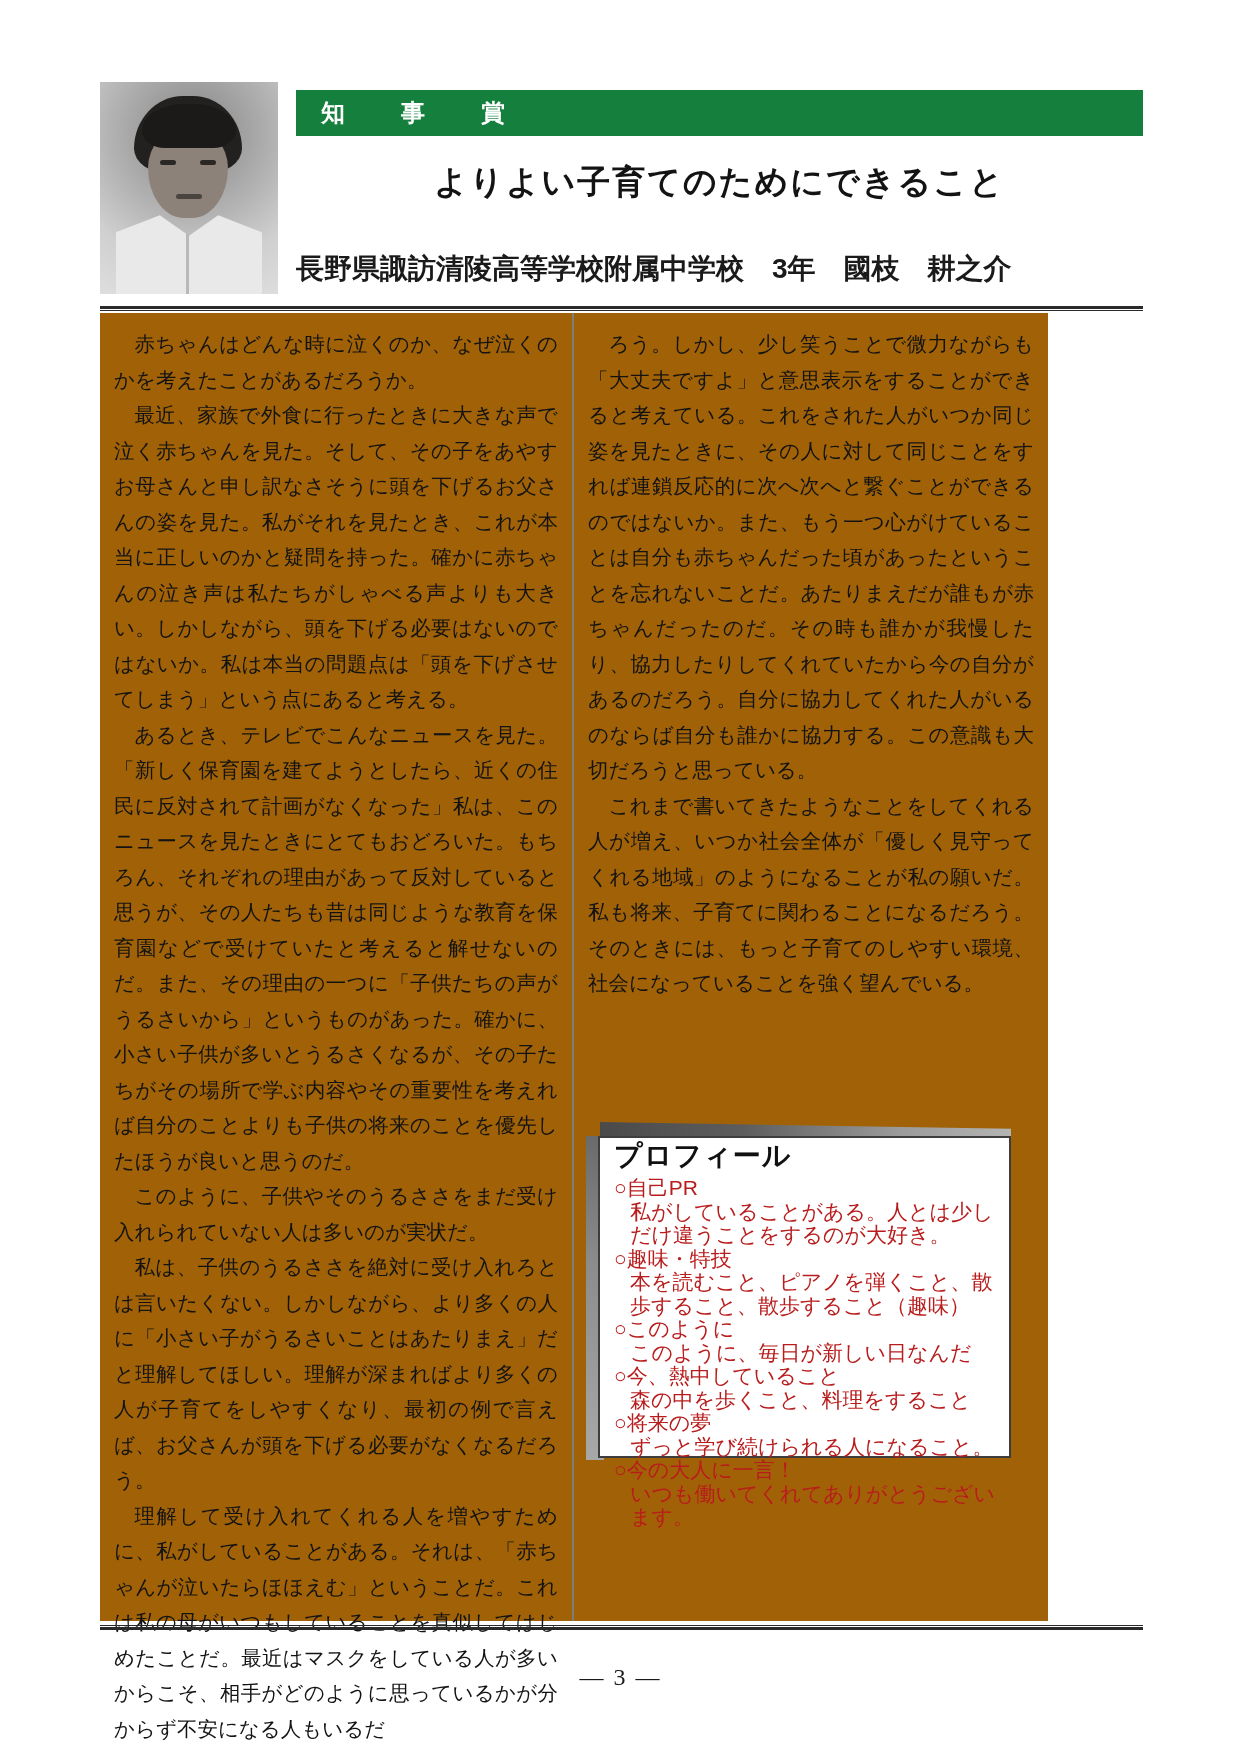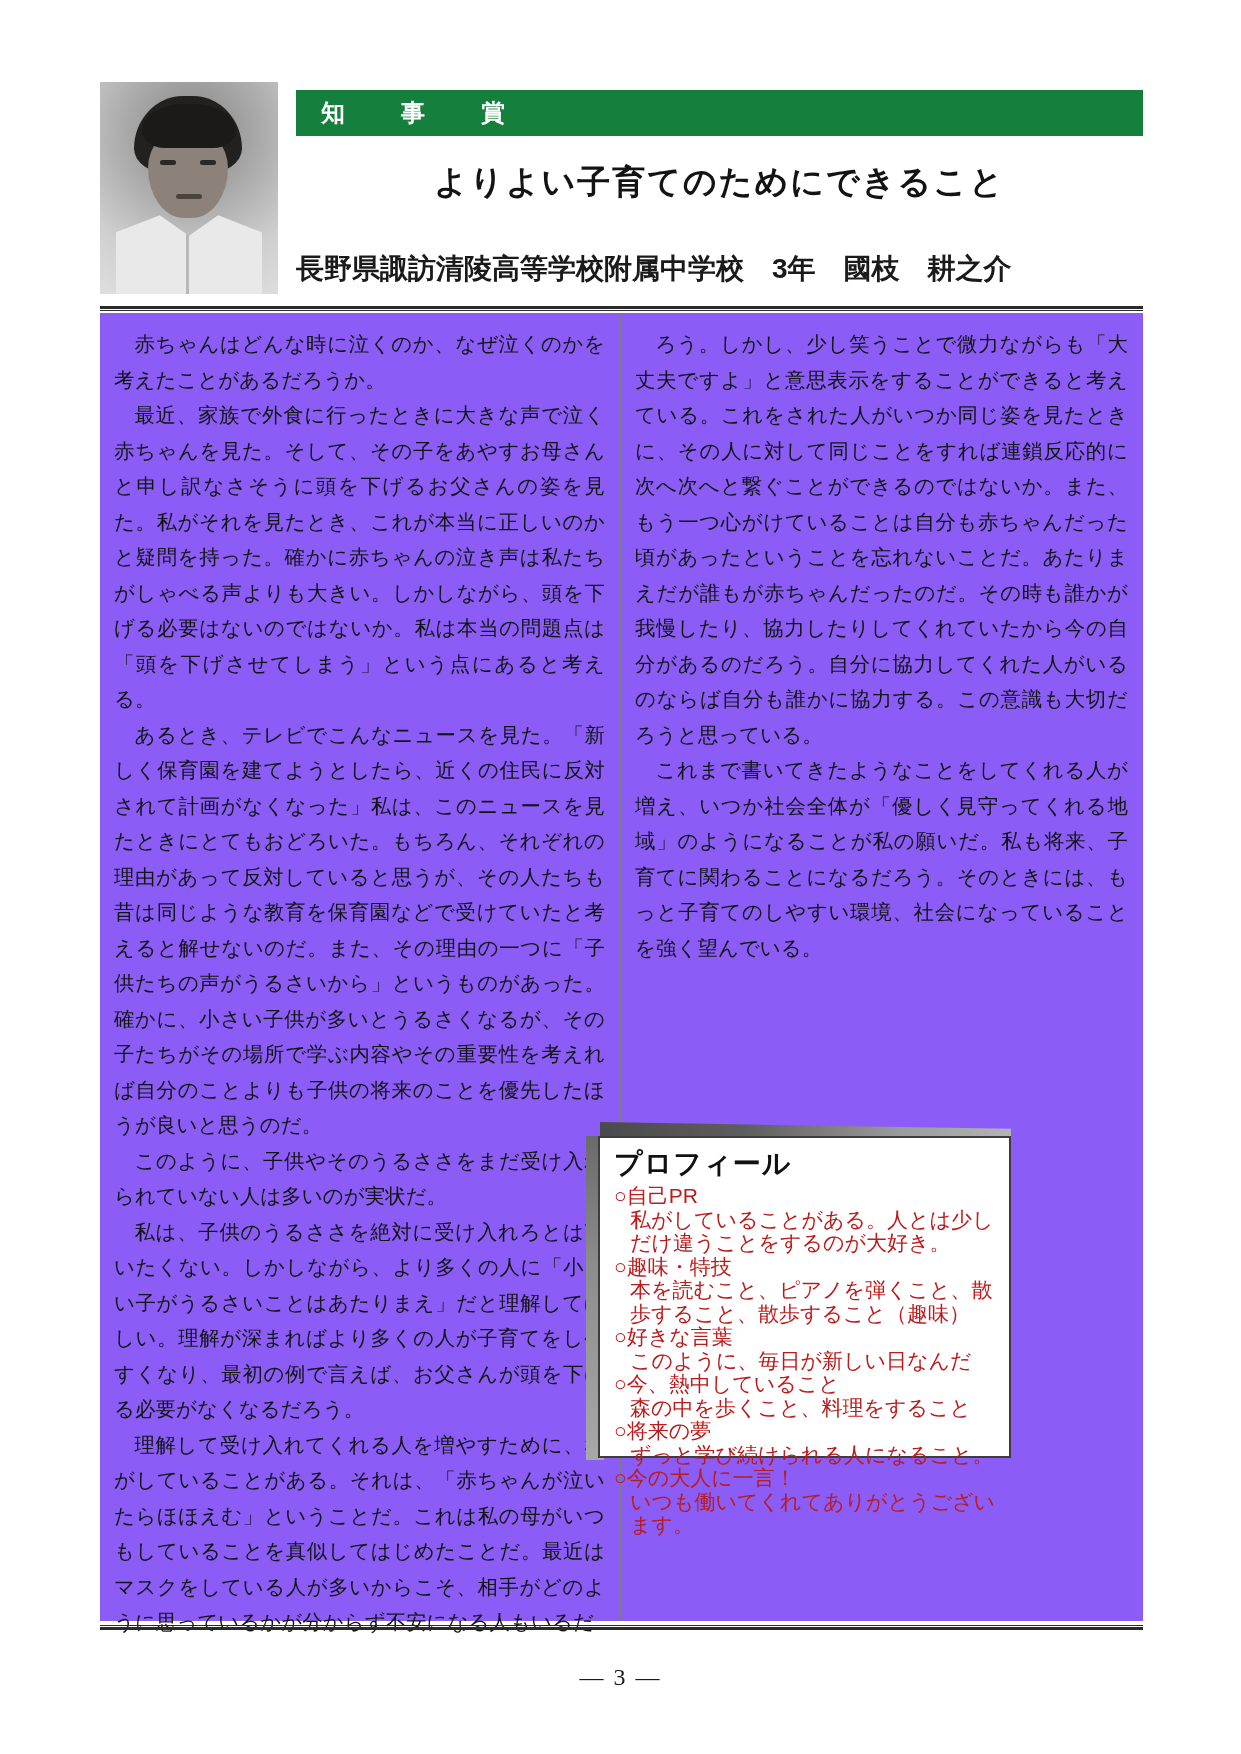--- a/index.html
+++ b/index.html
@@ -167,23 +167,23 @@
     border-top: 1px solid #2a2a2a;
     border-bottom: 3px solid #2a2a2a;
     box-sizing: border-box;
   }
 
   
   .body-area {
     position: absolute;
     left: 100px;
     top: 313px;
-    width: 1043px;
+    width: 948px;
     height: 1308px;
-    background: #8b5cf6;
+    background: #a16207;
     display: flex;
   }
   .col {
     position: relative;
     box-sizing: border-box;
     padding: 14px 14px 10px 14px;
     width: 521px;
   }
   .col-left { border-right: 2px solid #7d7d7d; }
 
@@ -226,21 +226,21 @@
   }
   .profile-card {
     position: absolute;
     left: 12px;
     top: 14px;
     width: 413px;
     height: 322px;
     background: #ffffff;
     border: 2px solid #3d3d3d;
     box-sizing: border-box;
-    padding: 8px 12px 8px 14px;
+    padding: 0 12px 8px 14px;
   }
   .profile-title {
     font-family: "Liberation Sans", "DejaVu Sans", sans-serif;
     font-weight: bold;
     font-size: 28px;
     color: #111111;
     letter-spacing: 1px;
     line-height: 36px;
     margin-bottom: 2px;
   }
@@ -327,21 +327,21 @@
       <ul class="profile-list">
         <li class="profile-item">
           <span class="profile-label">○自己PR</span>
           <span class="profile-value">私がしていることがある。人とは少しだけ違うことをするのが大好き。</span>
         </li>
         <li class="profile-item">
           <span class="profile-label">○趣味・特技</span>
           <span class="profile-value">本を読むこと、ピアノを弾くこと、散歩すること、散歩すること（趣味）</span>
         </li>
         <li class="profile-item">
-          <span class="profile-label">○好きな言葉</span>
+          <span class="profile-label">○このように</span>
           <span class="profile-value">このように、毎日が新しい日なんだ</span>
         </li>
         <li class="profile-item">
           <span class="profile-label">○今、熱中していること</span>
           <span class="profile-value">森の中を歩くこと、料理をすること</span>
         </li>
         <li class="profile-item">
           <span class="profile-label">○将来の夢</span>
           <span class="profile-value">ずっと学び続けられる人になること。</span>
         </li>

